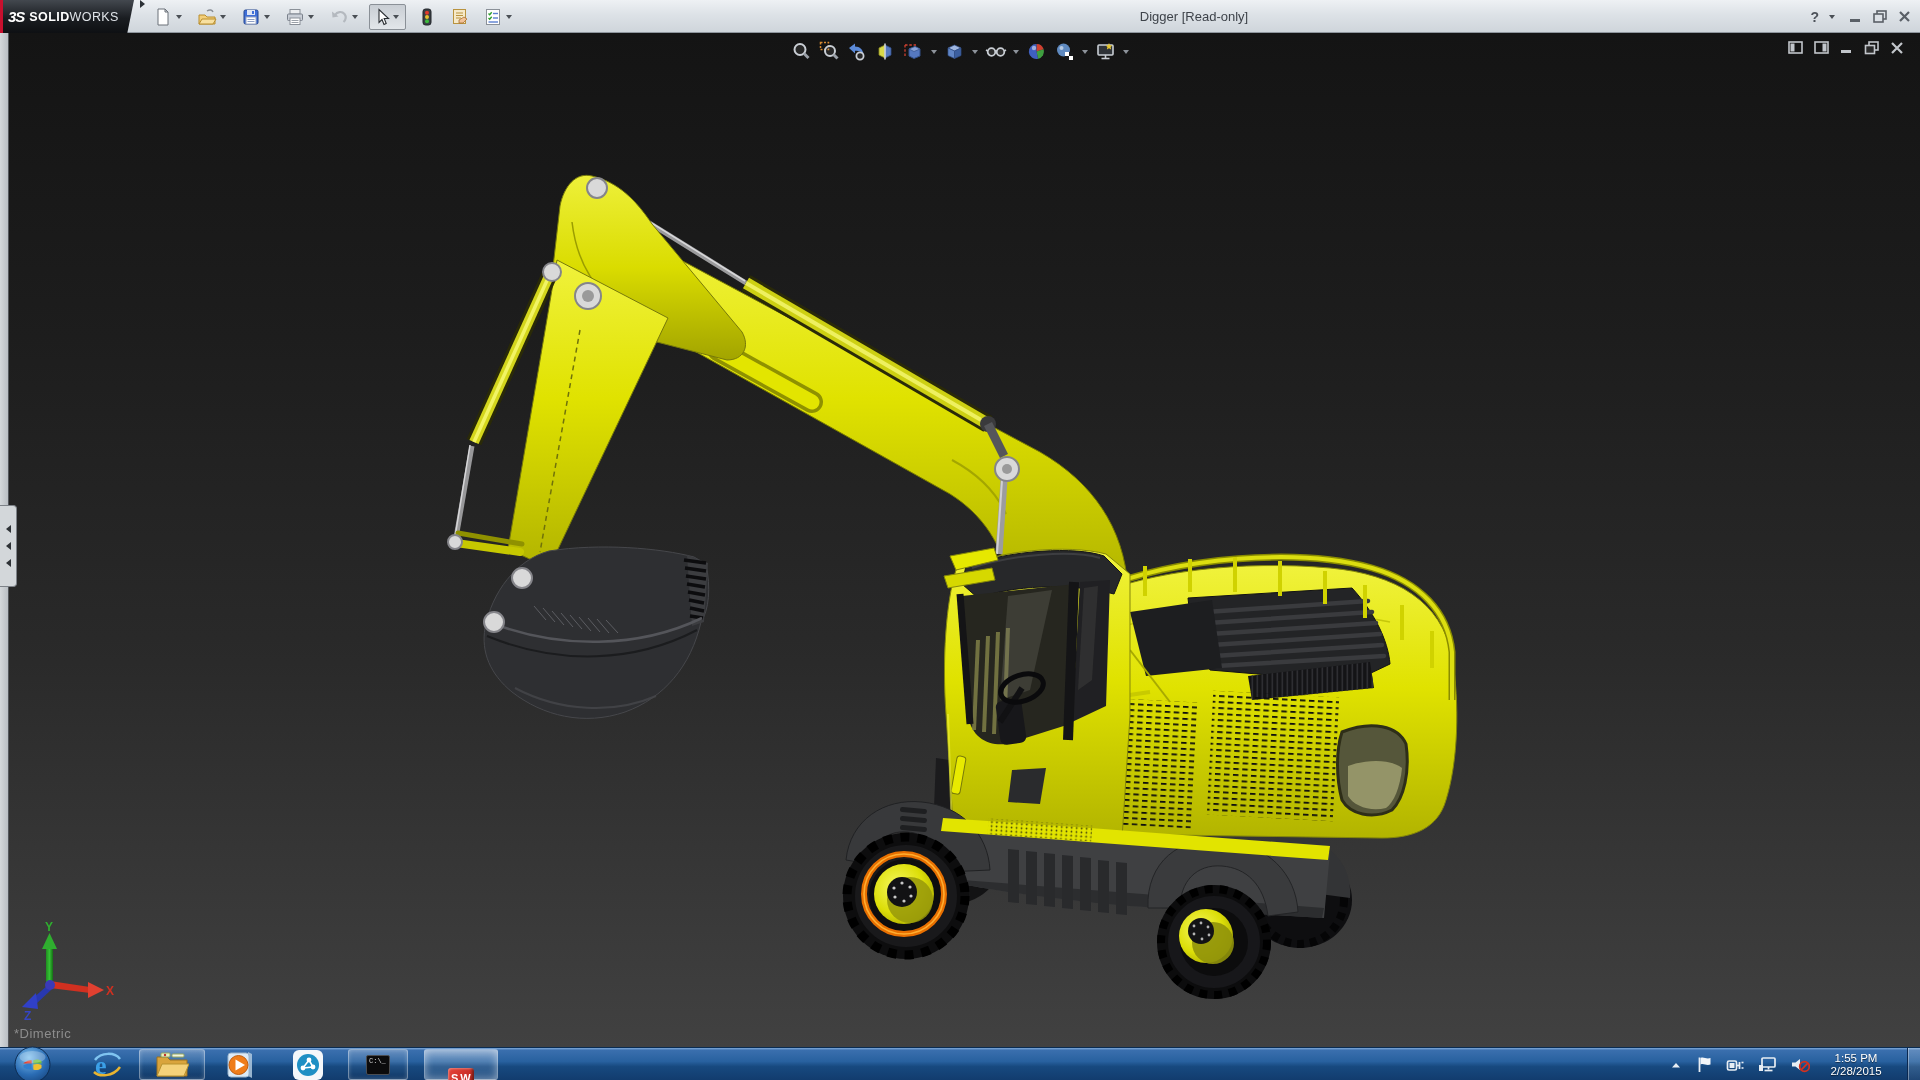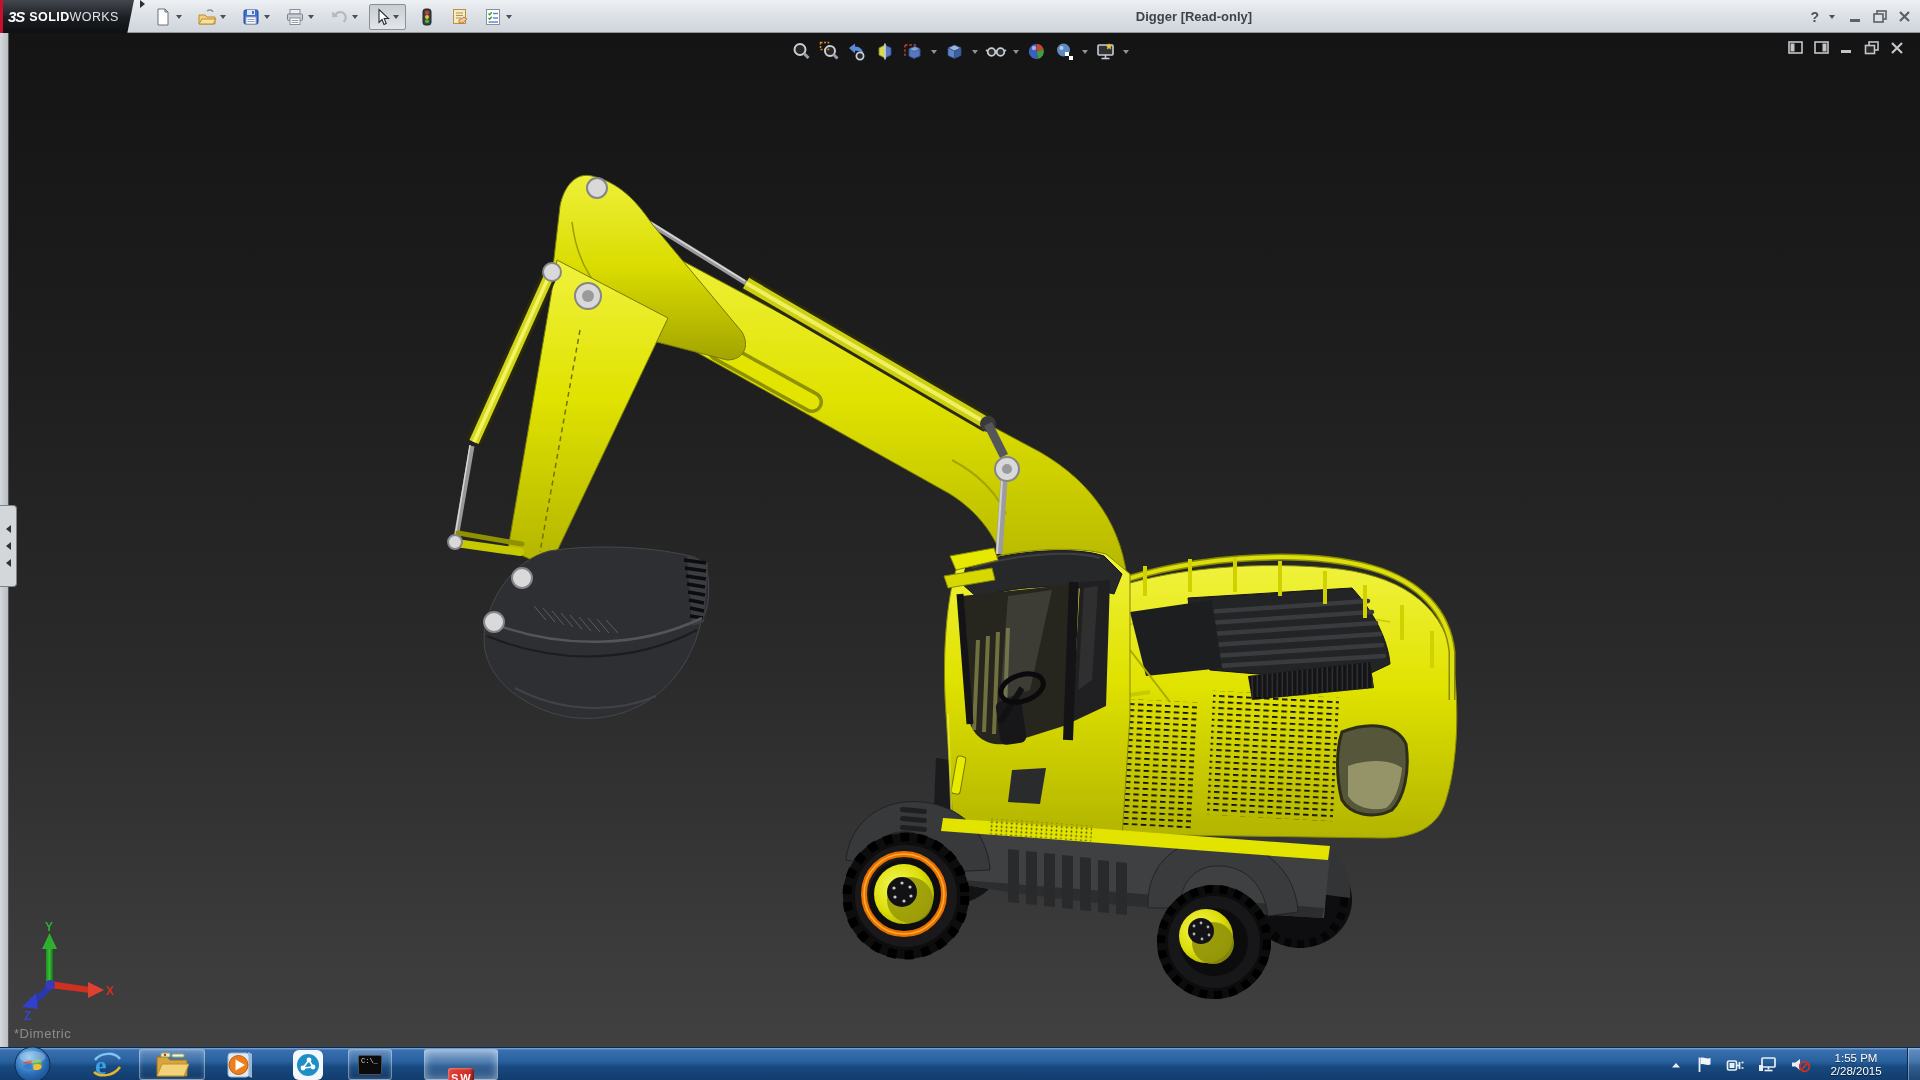--- a/index.html
+++ b/index.html
@@ -24,21 +24,21 @@
     border-top:4px solid transparent; border-bottom:4px solid transparent; border-left:5px solid #2c3136; }
   .toolbar { display:flex; align-items:center; height:33px; }
   .tb-btn { width:24px; height:24px; display:flex; align-items:center; justify-content:center;
     border-radius:2px; margin-left:2px; }
   .caret { width:0; height:0; border-left:3.5px solid transparent; border-right:3.5px solid transparent;
     border-top:4.5px solid #4a4f55; margin:0 4px 0 1px; }
   .tb-group { display:flex; align-items:center; margin-right:7px; }
   .tb-pressed { display:flex; align-items:center; border:1px solid #8a9097; border-radius:2px;
     background:linear-gradient(180deg,#c9ced4,#e2e6ea); padding:0 2px; height:26px; margin-right:7px; }
   .win-title { position:absolute; left:584px; right:116px; top:0; height:17px; line-height:33px;
-    text-align:center; font-size:13px; color:#3e434a; pointer-events:none;font-weight:bold; }
+    text-align:center; font-size:13px; color:#3e434a; pointer-events:none; }
   .win-controls { position:absolute; right:8px; top:0; height:33px; display:flex; align-items:center; gap:9px; }
   .help-glyph { font-size:14px; font-weight:bold; color:#4d525a; }
 
   
   .viewport { position:absolute; top:33px; left:0; width:1920px; height:1014px;
     background:linear-gradient(180deg,#141414 0%,#1d1d1d 30%,#2a2a2a 62%,#414141 100%); overflow:hidden; }
   .left-strip { position:absolute; left:0; top:0; width:9px; height:100%;
     background:linear-gradient(90deg,#d4d8db,#b9bec3); border-right:1px solid #53575c; }
   .left-tab { position:absolute; left:0; top:472px; width:17px; height:82px;
     background:#d3d7da; border:1px solid #7d8288; border-left:none; border-radius:0 4px 4px 0;
@@ -648,21 +648,21 @@
         <circle cx="15" cy="15" r="11" fill="#1e8fc4"></circle>
         <line x1="10" y1="18" x2="16" y2="10" stroke="#ffffff" stroke-width="1.6"></line>
         <line x1="16" y1="10" x2="20" y2="17" stroke="#ffffff" stroke-width="1.6"></line>
         <line x1="10" y1="18" x2="20" y2="17" stroke="#ffffff" stroke-width="1.6"></line>
         <circle cx="10" cy="18" r="2.4" fill="#ffffff"></circle>
         <circle cx="16" cy="10" r="2.4" fill="#ffffff"></circle>
         <circle cx="20" cy="17" r="2.4" fill="#ffffff"></circle>
       </svg>
     </div>
 
-    <div class="task-btn task-frame" style="left:348px; width:44px;">
+    <div class="task-btn task-frame" style="left:348px; width:60px;">
       <div class="cmd-face">
         <span>C:\_</span>
       </div>
     </div>
 
     <div class="task-btn task-frame task-active" style="left:424px; width:74px;">
       <div class="sw-face">
         <div class="sw-cube"></div>
         <span class="sw-letters">SW</span>
         <span class="sw-year">2015</span>

